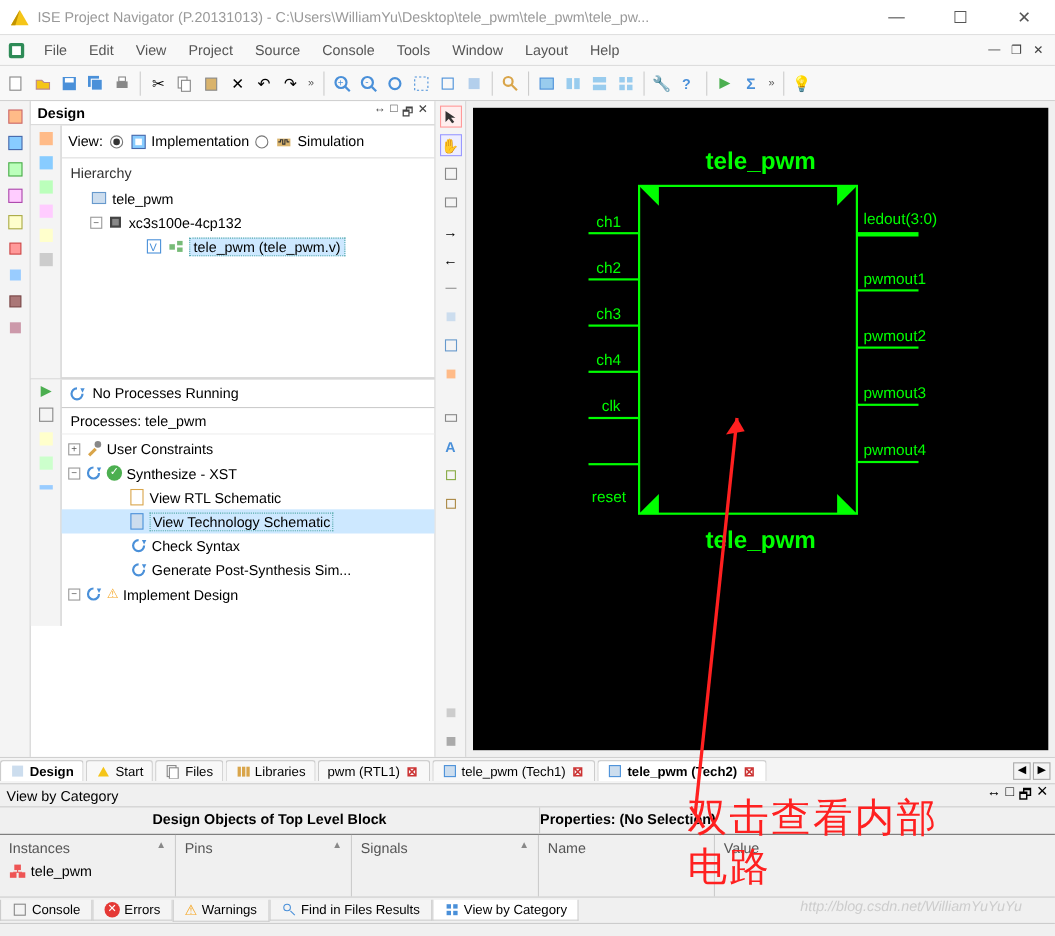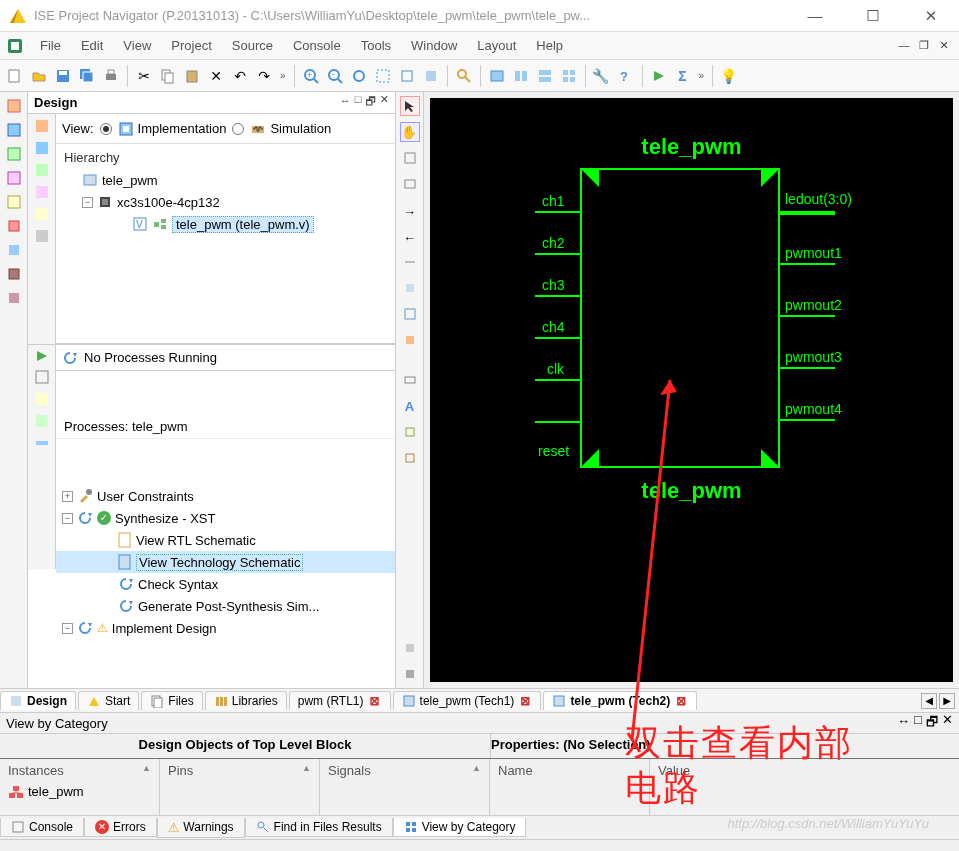--- a/index.html
+++ b/index.html
@@ -474,21 +474,21 @@
               <svg width="16" height="16">
                 <rect x="2" y="2" width="12" height="12" fill="#cfc"></rect>
               </svg>
             </span>
           <span class="vbtn">
               <svg width="16" height="16">
                 <rect x="2" y="6" width="12" height="4" fill="#9cf"></rect>
               </svg>
             </span>
         </div>
-        <div style="flex:1;display:flex;flex-direction:column;gap:44px;">
+        <div style="flex:1;display:flex;flex-direction:column;">
           <div class="proc-run">
             <span>
                 <svg width="16" height="16">
                   <path d="M8 3a5 5 0 1 0 5 5" fill="none" stroke="#4a90d9" stroke-width="2"></path>
                   <polygon points="11,3 15,3 13,7" fill="#4a90d9"></polygon>
                 </svg>
               </span>
             <span>No Processes Running</span>
           </div>
           <div class="proc-hdr">Processes: tele_pwm</div>

